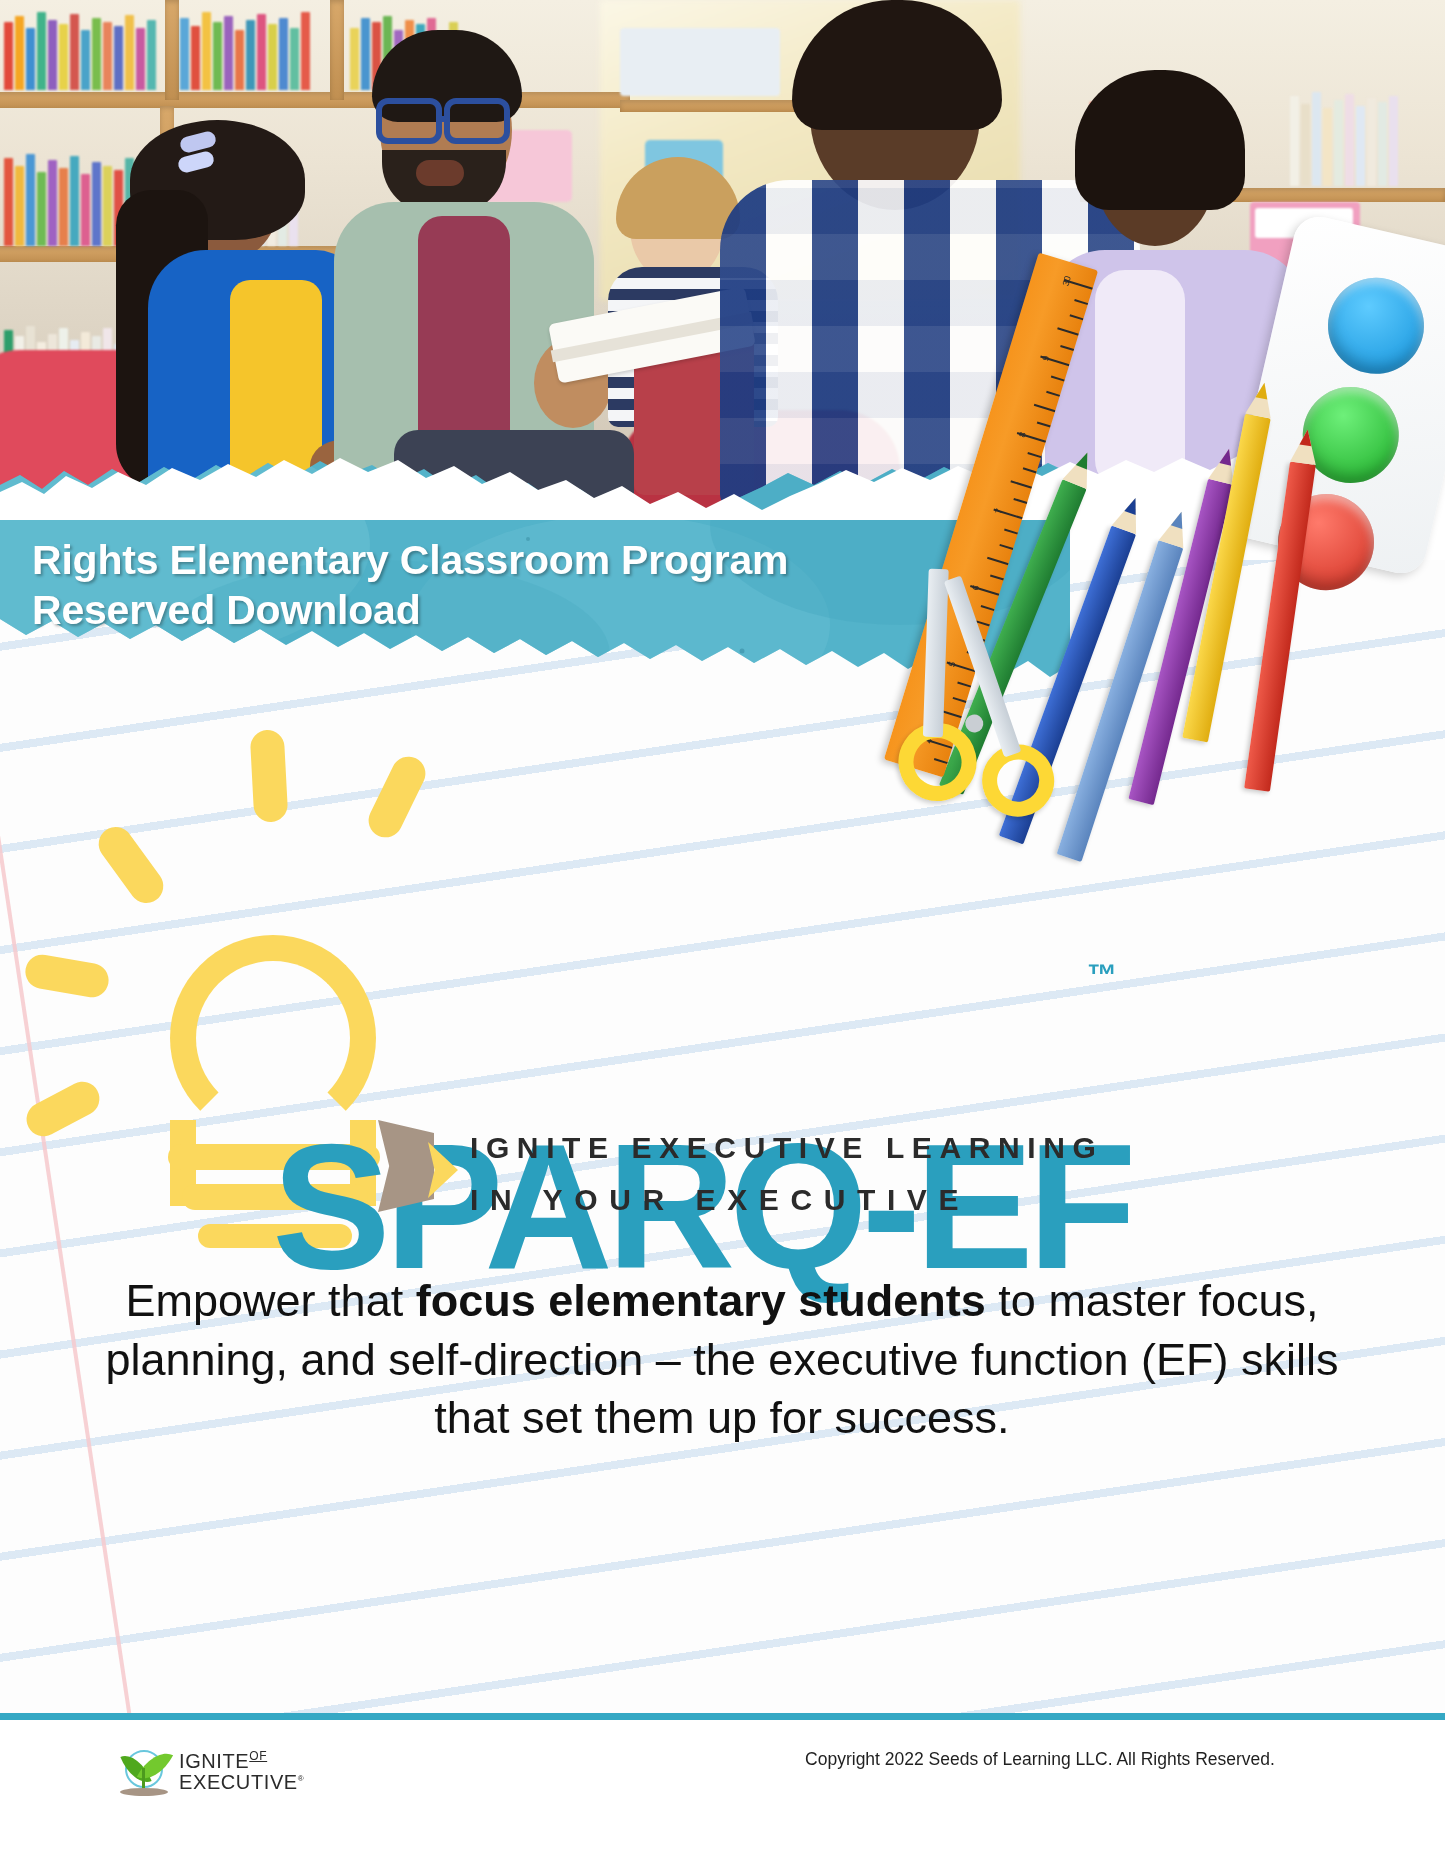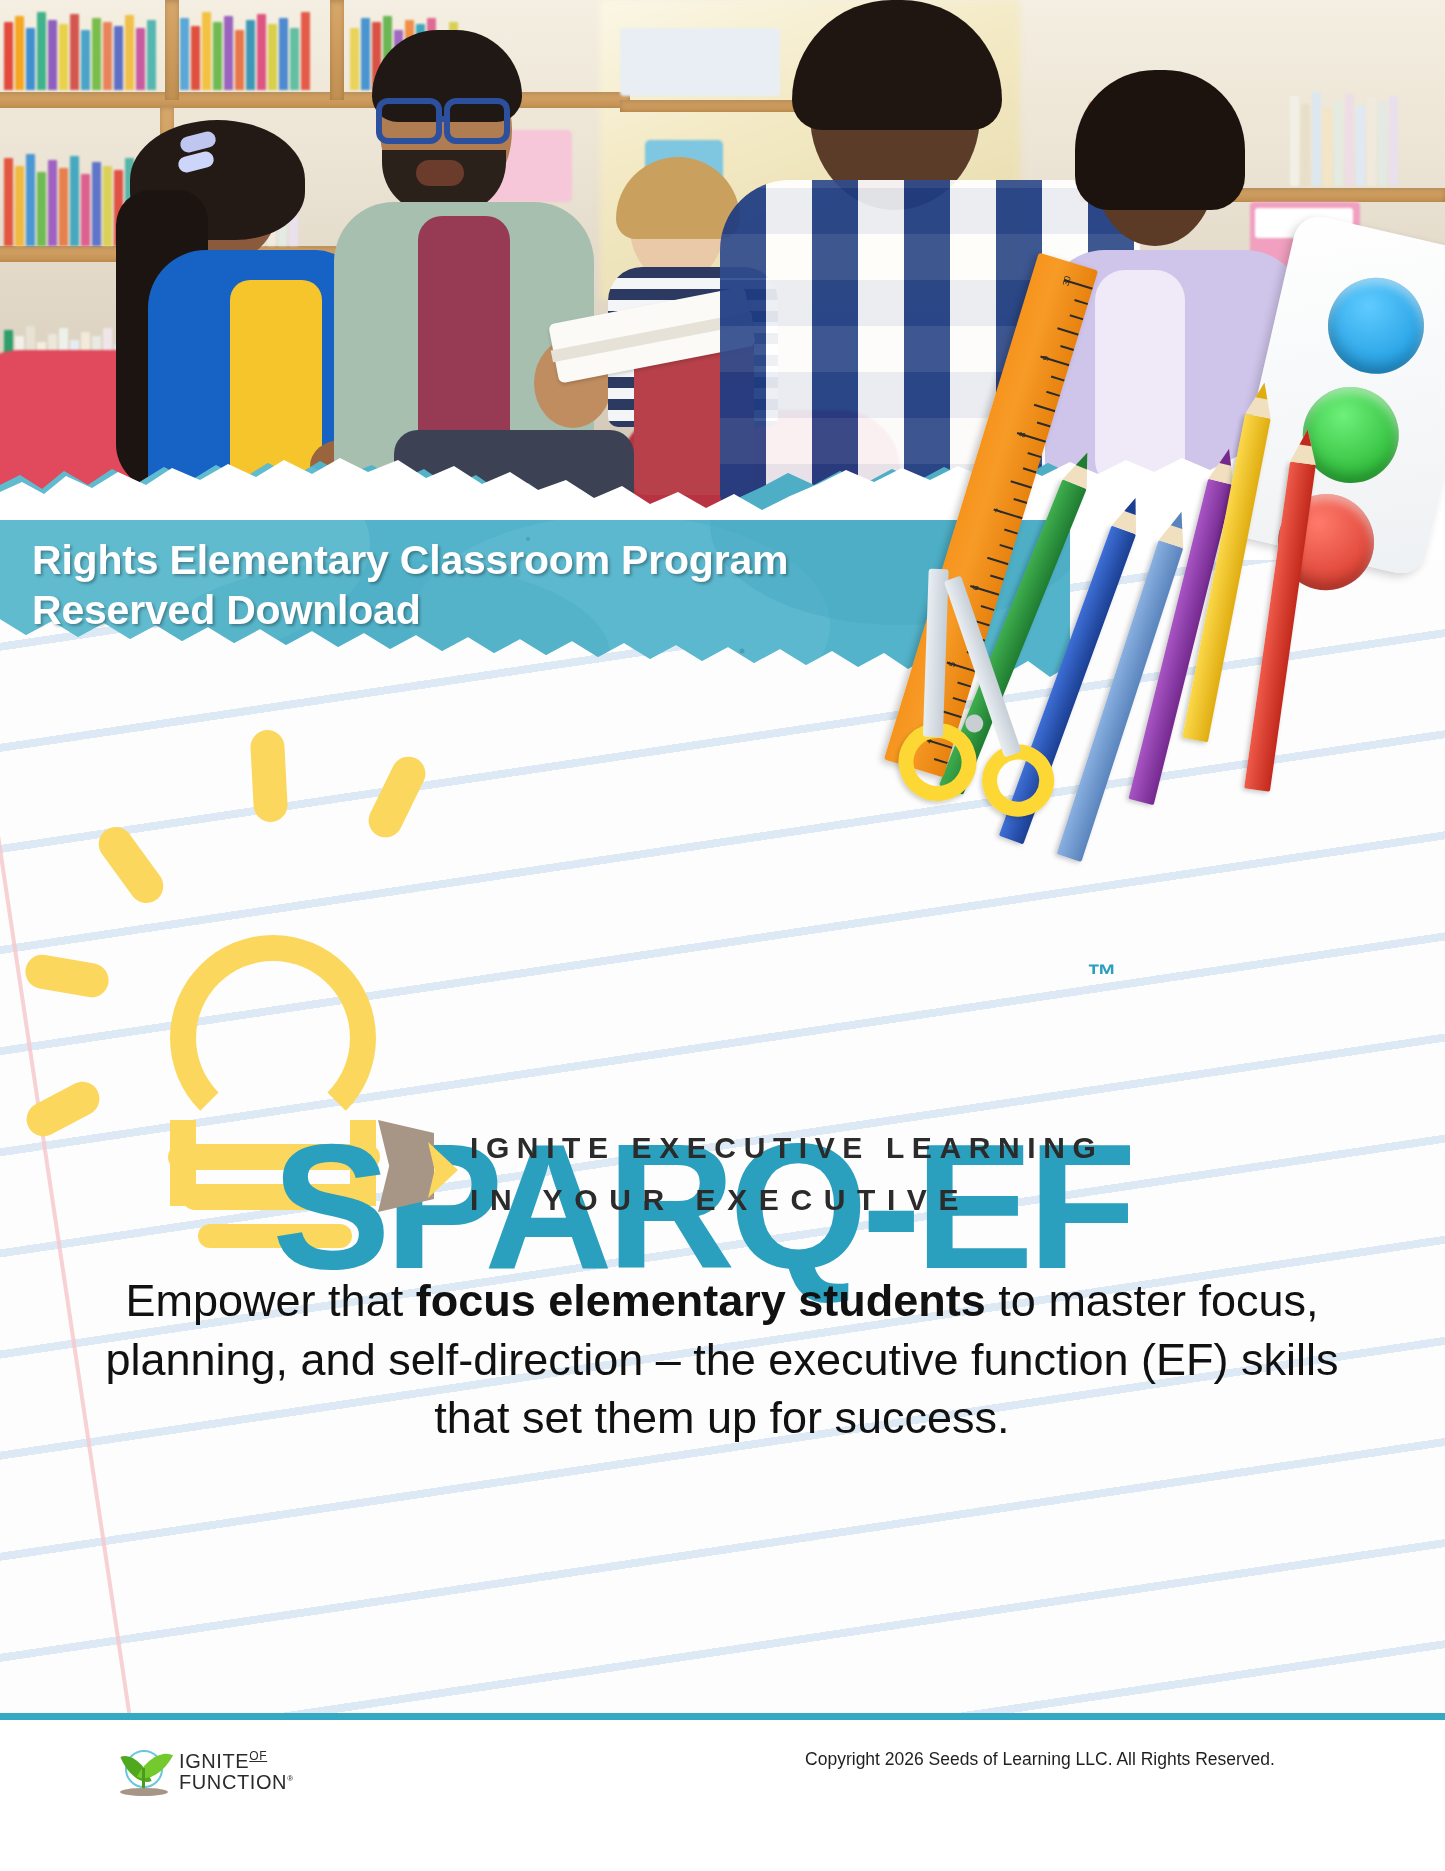--- a/index.html
+++ b/index.html
@@ -695,22 +695,22 @@
     <div class="sol-logo">
       <div class="sol-mark">
         <div class="sol-ring"></div>
         <div class="leaf" style="left:8px;  top:8px;  width:20px; height:34px; transform:rotate(-22deg); background:#4fa81d;"></div>
         <div class="leaf" style="left:26px; top:4px;  width:22px; height:36px; transform:rotate(28deg) scaleX(-1); background:#73c92e;"></div>
         <div style="position:absolute;left:24px;top:24px;width:3px;height:22px;background:#4c9a1e;"></div>
         <div class="soil"></div>
       </div>
       <div class="sol-text">
         <div class="sol-l1"><span>IGNITE</span><sup>OF</sup></div>
-        <div class="sol-l2"><span>FUNCTION</span><sup>®</sup></div>
+        <div class="sol-l2"><span>EXECUTIVE</span><sup>®</sup></div>
       </div>
     </div>
 
     <div class="site-block">
-      <div class="copyright">Copyright 2026 Seeds of Learning LLC. All Rights Reserved.</div>
+      <div class="copyright">Copyright 2022 Seeds of Learning LLC. All Rights Reserved.</div>
     </div>
   </div>
 
 </div>
 
 </body></html>

